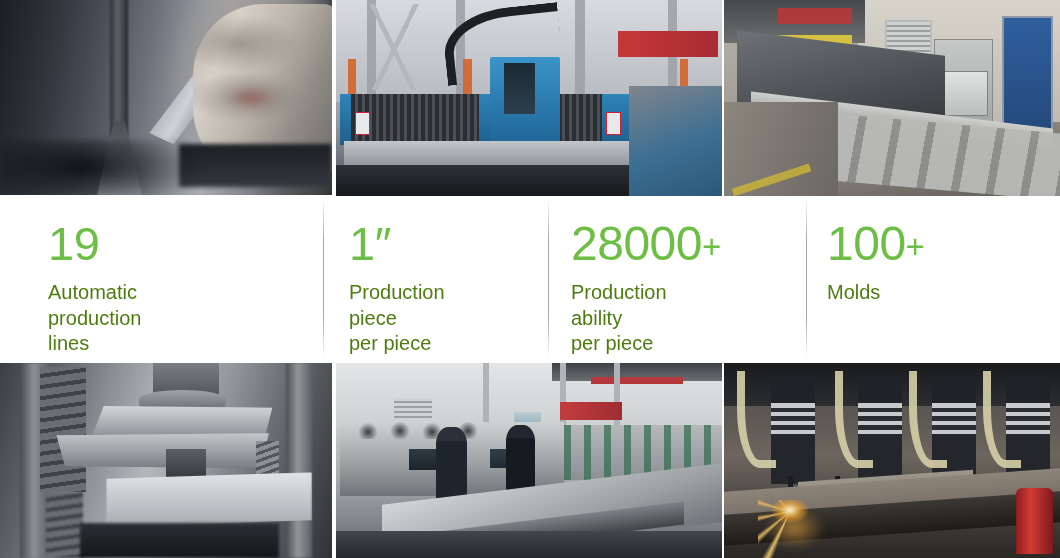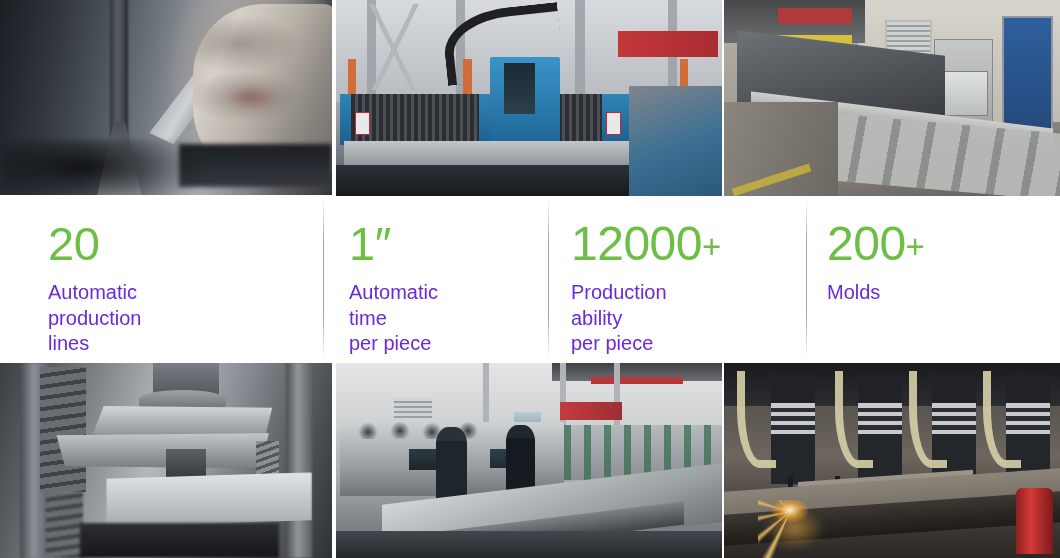--- a/index.html
+++ b/index.html
@@ -264,21 +264,21 @@
   
   .stats{
     position:absolute;left:0;top:196px;width:1060px;height:167px;background:#fff;
   }
   .stat{position:absolute;top:0;height:167px;}
   .stat .num{
     color:#6dbe45;font-weight:400;line-height:1;
     white-space:nowrap;letter-spacing:-.5px;
   }
   .stat .lbl{
-    color:#6d28d9;line-height:1.28;white-space:pre-line;
+    color:#4d7c0f;line-height:1.28;white-space:pre-line;
   }
   .s1{left:48px;}
   .s2{left:349px;}
   .s3{left:571px;}
   .s4{left:827px;}
 
   .s1 .num,.s2 .num{font-size:47px;}
   .s3 .num,.s4 .num{font-size:48px;}
   .num-plus-sm{font-size:33px;vertical-align:2px;}
 
@@ -357,39 +357,39 @@
         <div class="ln-frame"></div>
         <div class="ln-floor"></div>
         <div class="ln-stripe"></div>
       </div>
     </div>
   </div>
 
   <div class="stats">
 
     <div class="stat s1">
-      <div class="num"><span>20</span><span class="num-plus-sm"></span></div>
+      <div class="num"><span>19</span><span class="num-plus-sm"></span></div>
       <div class="lbl">Automatic production
 lines</div>
     </div>
 
     <div class="stat s2">
       <div class="num"><span>1″</span><span class="num-plus-sm"></span></div>
-      <div class="lbl">Automatic time
+      <div class="lbl">Production piece
 per piece</div>
     </div>
 
     <div class="stat s3">
-      <div class="num"><span>12000</span><span class="num-plus-sm">+</span></div>
+      <div class="num"><span>28000</span><span class="num-plus-sm">+</span></div>
       <div class="lbl">Production ability
 per piece</div>
     </div>
 
     <div class="stat s4">
-      <div class="num"><span>200</span><span class="num-plus-sm">+</span></div>
+      <div class="num"><span>100</span><span class="num-plus-sm">+</span></div>
       <div class="lbl">Molds</div>
     </div>
   </div>
 
   <div class="divider d1"></div>
   <div class="divider d2"></div>
   <div class="divider d3"></div>
 
   <div class="row row-bottom">
 

